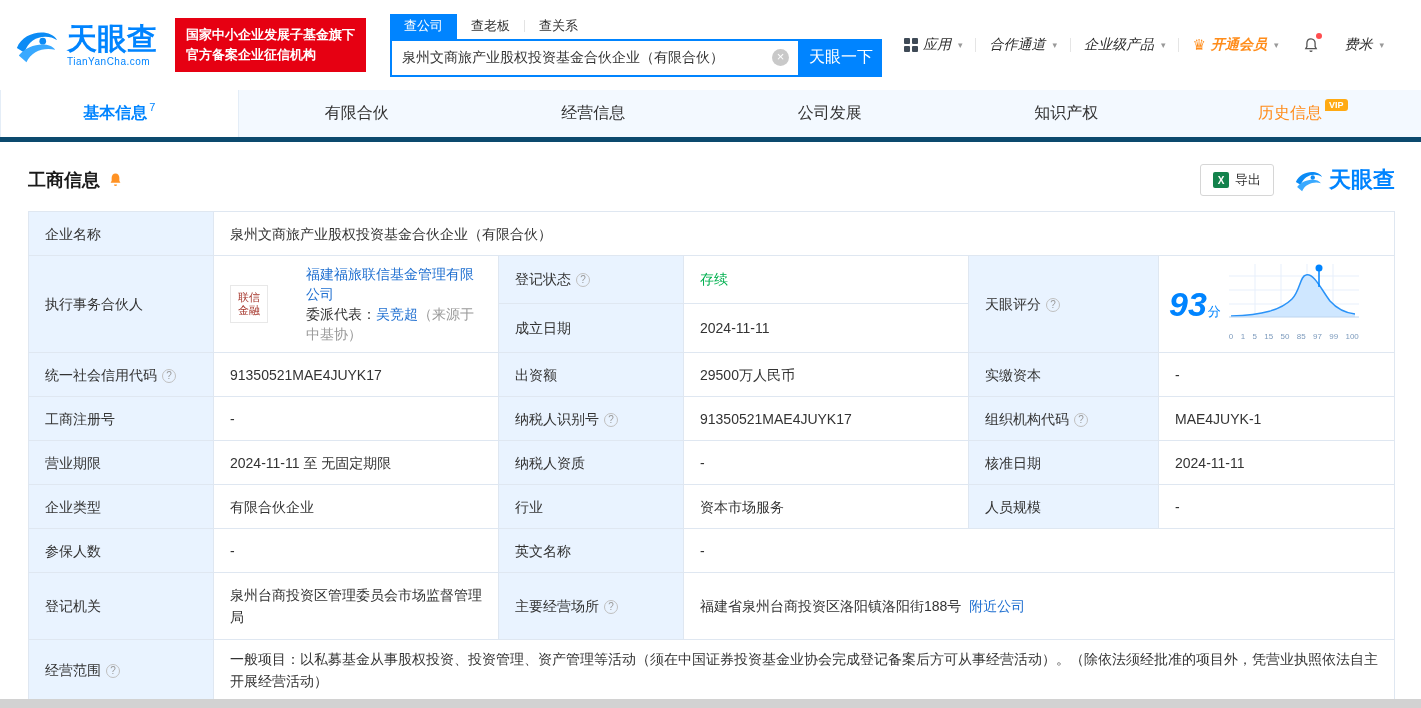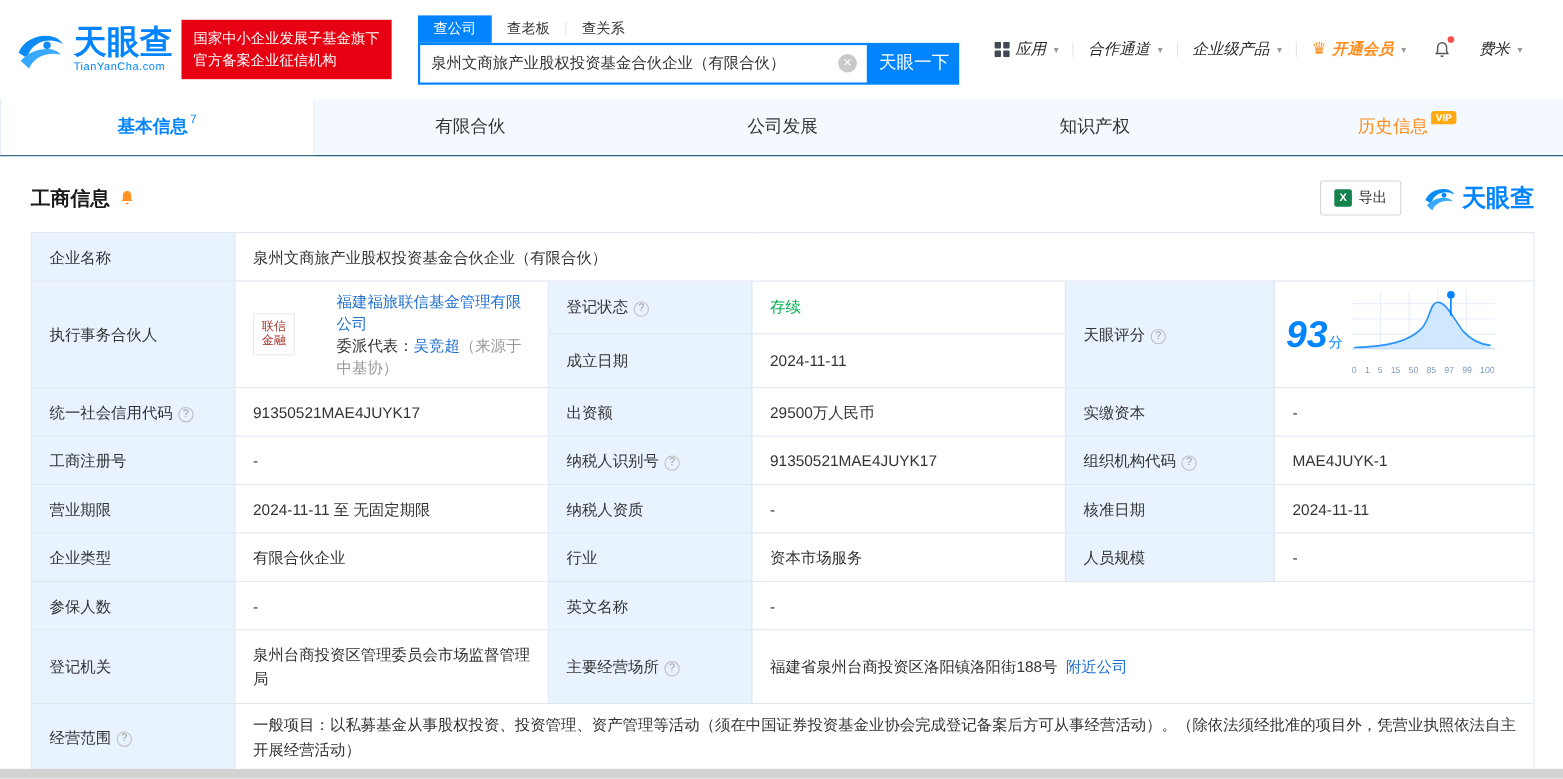--- a/index.html
+++ b/index.html
@@ -10,42 +10,42 @@
   }
   a { text-decoration: none; cursor: pointer; }
   .lnk { color: var(--link, #1f6fd0); }
 
   
   .header { display: flex; align-items: center; height: 90px; padding: 0 24px 0 14px; }
   .logo { display: flex; align-items: center; gap: 7px; cursor: pointer; }
   .logo-mark { width: 46px; height: 46px; flex: none; }
   .logo-name { font-size: 30px; font-weight: bold; color: var(--accent, #0084ff); line-height: 30px; }
   .logo-domain { font-size: 10px; color: var(--accent, #0084ff); letter-spacing: .5px; margin-top: 2px; }
-  .gov-badge { margin-left: 8px; background: var(--red, #e60012); color: #fff; font-size: 13px; font-weight: normal; line-height: 20px; padding: 7px 11px; white-space: nowrap; }
+  .gov-badge { margin-left: 18px; background: var(--red, #e60012); color: #fff; font-size: 13px; font-weight: bold; line-height: 20px; padding: 7px 11px; white-space: nowrap; }
   .search-wrap { margin-left: 24px; }
   .search-tabs { display: flex; align-items: stretch; height: 25px; font-size: 13px; }
   .stab { padding: 0 14px; cursor: pointer; color: #333; display: flex; align-items: center; }
   .stab.active { background: var(--accent, #0084ff); color: #fff; text-align: right; }
   .stab-sep { width: 1px; height: 12px; background: #e3e3e3; align-self: center; }
   .search-row { display: flex; }
   .search-box { width: 410px; height: 38px; border: 2px solid var(--accent, #0084ff); background: #fff; display: flex; align-items: center; padding: 0 9px 0 10px; }
   .search-input { flex: 1; border: none; outline: none; font-size: 14px; color: #333; font-family: inherit; background: transparent; }
   .clear-btn { width: 17px; height: 17px; border-radius: 50%; background: #c9c9c9; color: #fff; font-size: 13px; line-height: 16px; text-align: center; cursor: pointer; flex: none; }
   .search-btn { width: 82px; height: 38px; background: var(--accent, #0084ff); color: #ffffff; font-size: 16px; border: none; cursor: pointer; display: flex; align-items: center; justify-content: center; font-family: inherit; }
   .hmenu { margin-left: auto; display: flex; align-items: center; font-size: 14px; color: #2b2b2b; white-space: nowrap; font-style: italic; }
   .hm-item { display: flex; align-items: center; padding: 0 13px; cursor: pointer; gap: 5px; }
   .hm-sep { width: 1px; height: 14px; background: #e5e5e5; }
   .caret { font-size: 9px; color: #999; margin-left: 2px; }
   .vip-entry { color: var(--orange, #ff8000); font-weight: bold; }
   .crown { color: var(--orange, #ff8000); font-size: 15px; line-height: 14px; }
   .bell-wrap { position: relative; padding: 0 12px; cursor: pointer; display: flex; align-items: center; }
   .bell-dot { position: absolute; top: -4px; right: 9px; width: 6px; height: 6px; border-radius: 50%; background: #ff4d4f; }
 
   
-  .nav { display: flex; height: 52px; background: #f3f9ff; border-bottom: 1px solid #0c4a6e; }
+  .nav { display: flex; height: 52px; background: #f3f9ff; border-bottom: 5px solid #0c4a6e; }
   .nav-tab { flex: 1; display: flex; align-items: center; justify-content: center; font-size: 16px; cursor: pointer; position: relative; color: #333; }
   .nav-tab.active { background: #fff; color: var(--accent, #0084ff); font-weight: bold; border-left: 1px solid #e4edf7; border-right: 1px solid #e4edf7; }
   .tab-count { font-size: 11px; color: var(--accent, #0084ff); margin-left: 2px; position: relative; top: -7px; font-weight: normal; }
   .nav-tab.history { color: var(--orange, #ff9224); }
   .vip-badge { margin-left: 3px; background: #ffaa13; color: #fff; font-size: 9px; font-weight: bold; padding: 1px 4px; border-radius: 3px 3px 3px 0; position: relative; top: -9px; }
 
   
   .section-head { display: flex; align-items: center; padding: 22px 26px 15px 28px; }
   .section-title { font-size: 18px; font-weight: bold; color: #1a1a1a; }
   .section-bell { margin-left: 8px; cursor: pointer; }
@@ -157,20 +157,23 @@
   </div>
 </div>
 
 <div class="nav">
   <div class="nav-tab active">
     <span>基本信息</span>
     <span class="tab-count">7</span>
   </div>
   <div class="nav-tab">
     <span>有限合伙</span>
+  </div>
+  <div class="nav-tab">
+    <span>经营信息</span>
   </div>
   <div class="nav-tab">
     <span>公司发展</span>
   </div>
   <div class="nav-tab">
     <span>知识产权</span>
   </div>
   <div class="nav-tab history">
     <span>历史信息</span>
     <span class="vip-badge">VIP</span>

